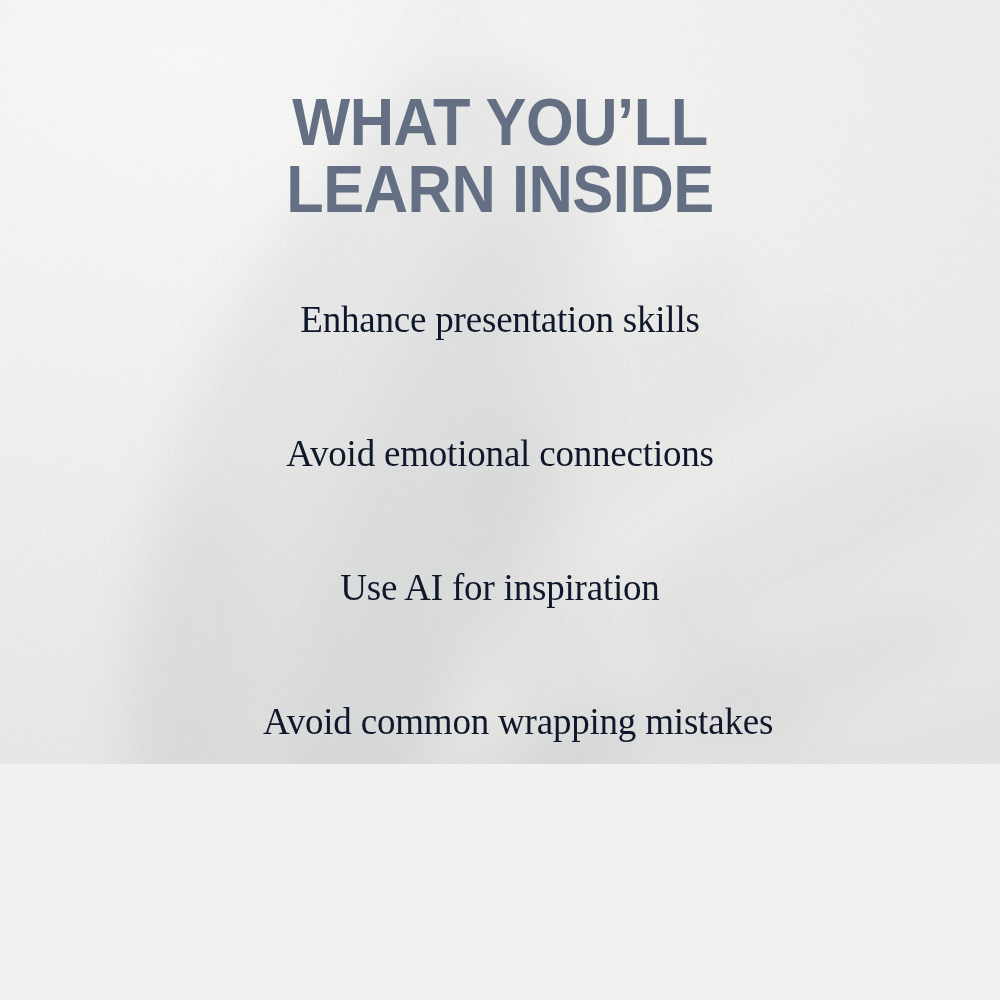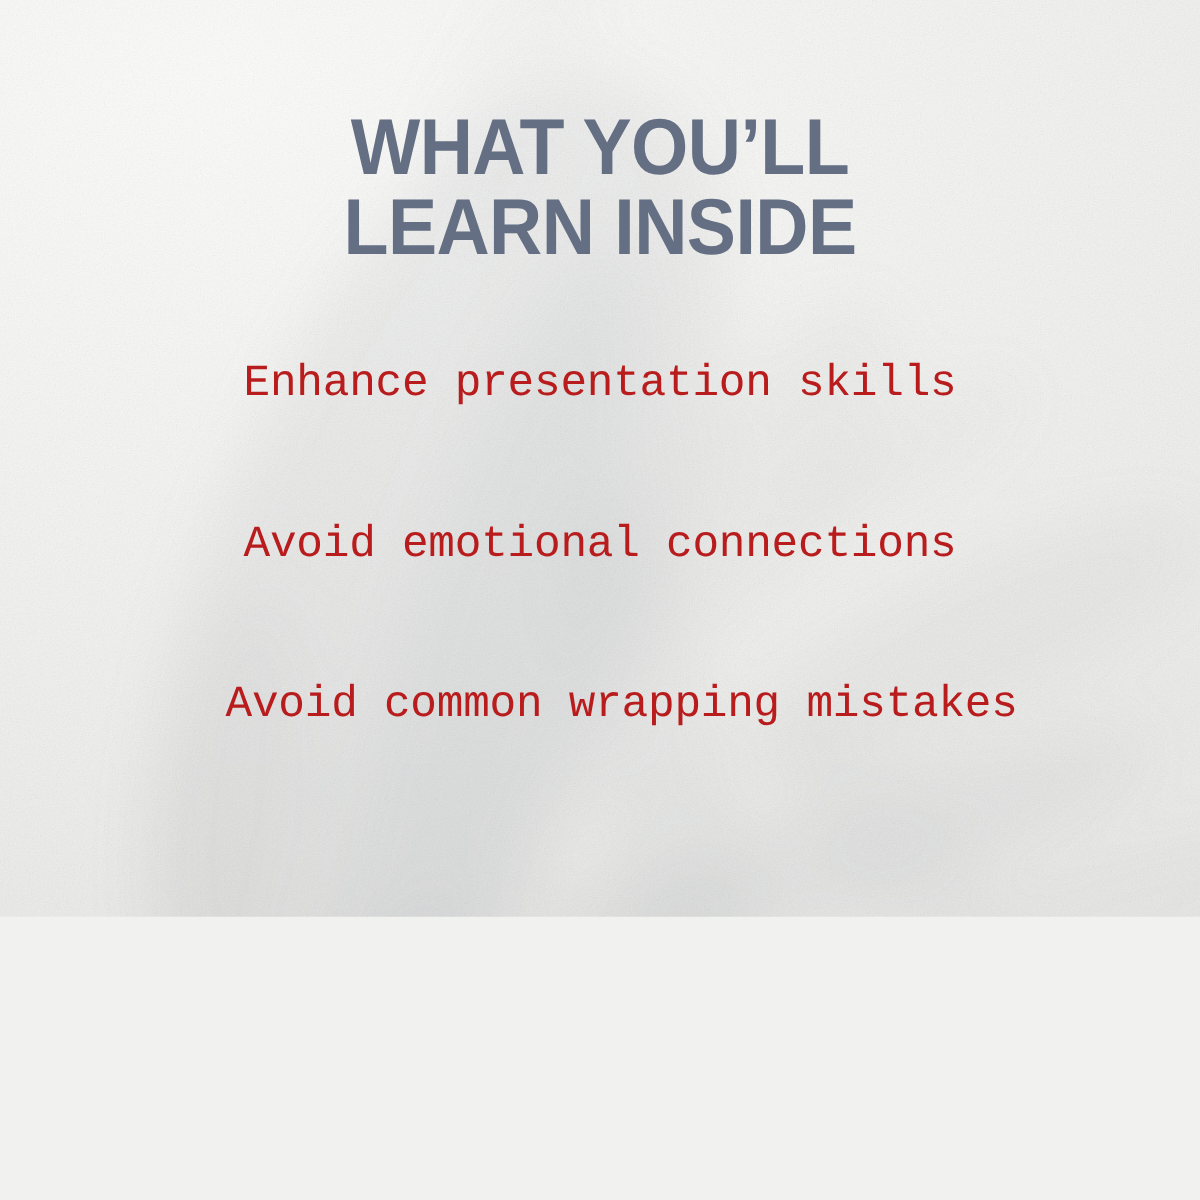--- a/index.html
+++ b/index.html
@@ -124,22 +124,22 @@
   .benefit-item {
     height: 48px;
     margin-bottom: 86px;
     display: flex;
     align-items: center;
     justify-content: center;
   }
   .benefit-item:last-child { margin-bottom: 0; padding-left: 36px; }
 
   .benefit-text {
-    color: #b91c1c;
-    font-family: Liberation Mono, monospace;
+    color: #0f172a;
+    font-family: Liberation Serif, serif;
     font-weight: 400;
     font-size: 37px;
     line-height: 1.1;
     letter-spacing: -0.2px;
     white-space: nowrap;
     -webkit-font-smoothing: antialiased;
   }
 </style>
 </head>
 <body>
@@ -193,18 +193,21 @@
     </h1>
 
     <ul class="benefit-list">
       <li class="benefit-item">
         <span class="benefit-text">Enhance presentation skills</span>
       </li>
       <li class="benefit-item">
         <span class="benefit-text">Avoid emotional connections</span>
       </li>
       <li class="benefit-item">
+        <span class="benefit-text">Use AI for inspiration</span>
+      </li>
+      <li class="benefit-item">
         <span class="benefit-text">Avoid common wrapping mistakes</span>
       </li>
     </ul>
 
   </div>
 </div>
 
 </body></html>

